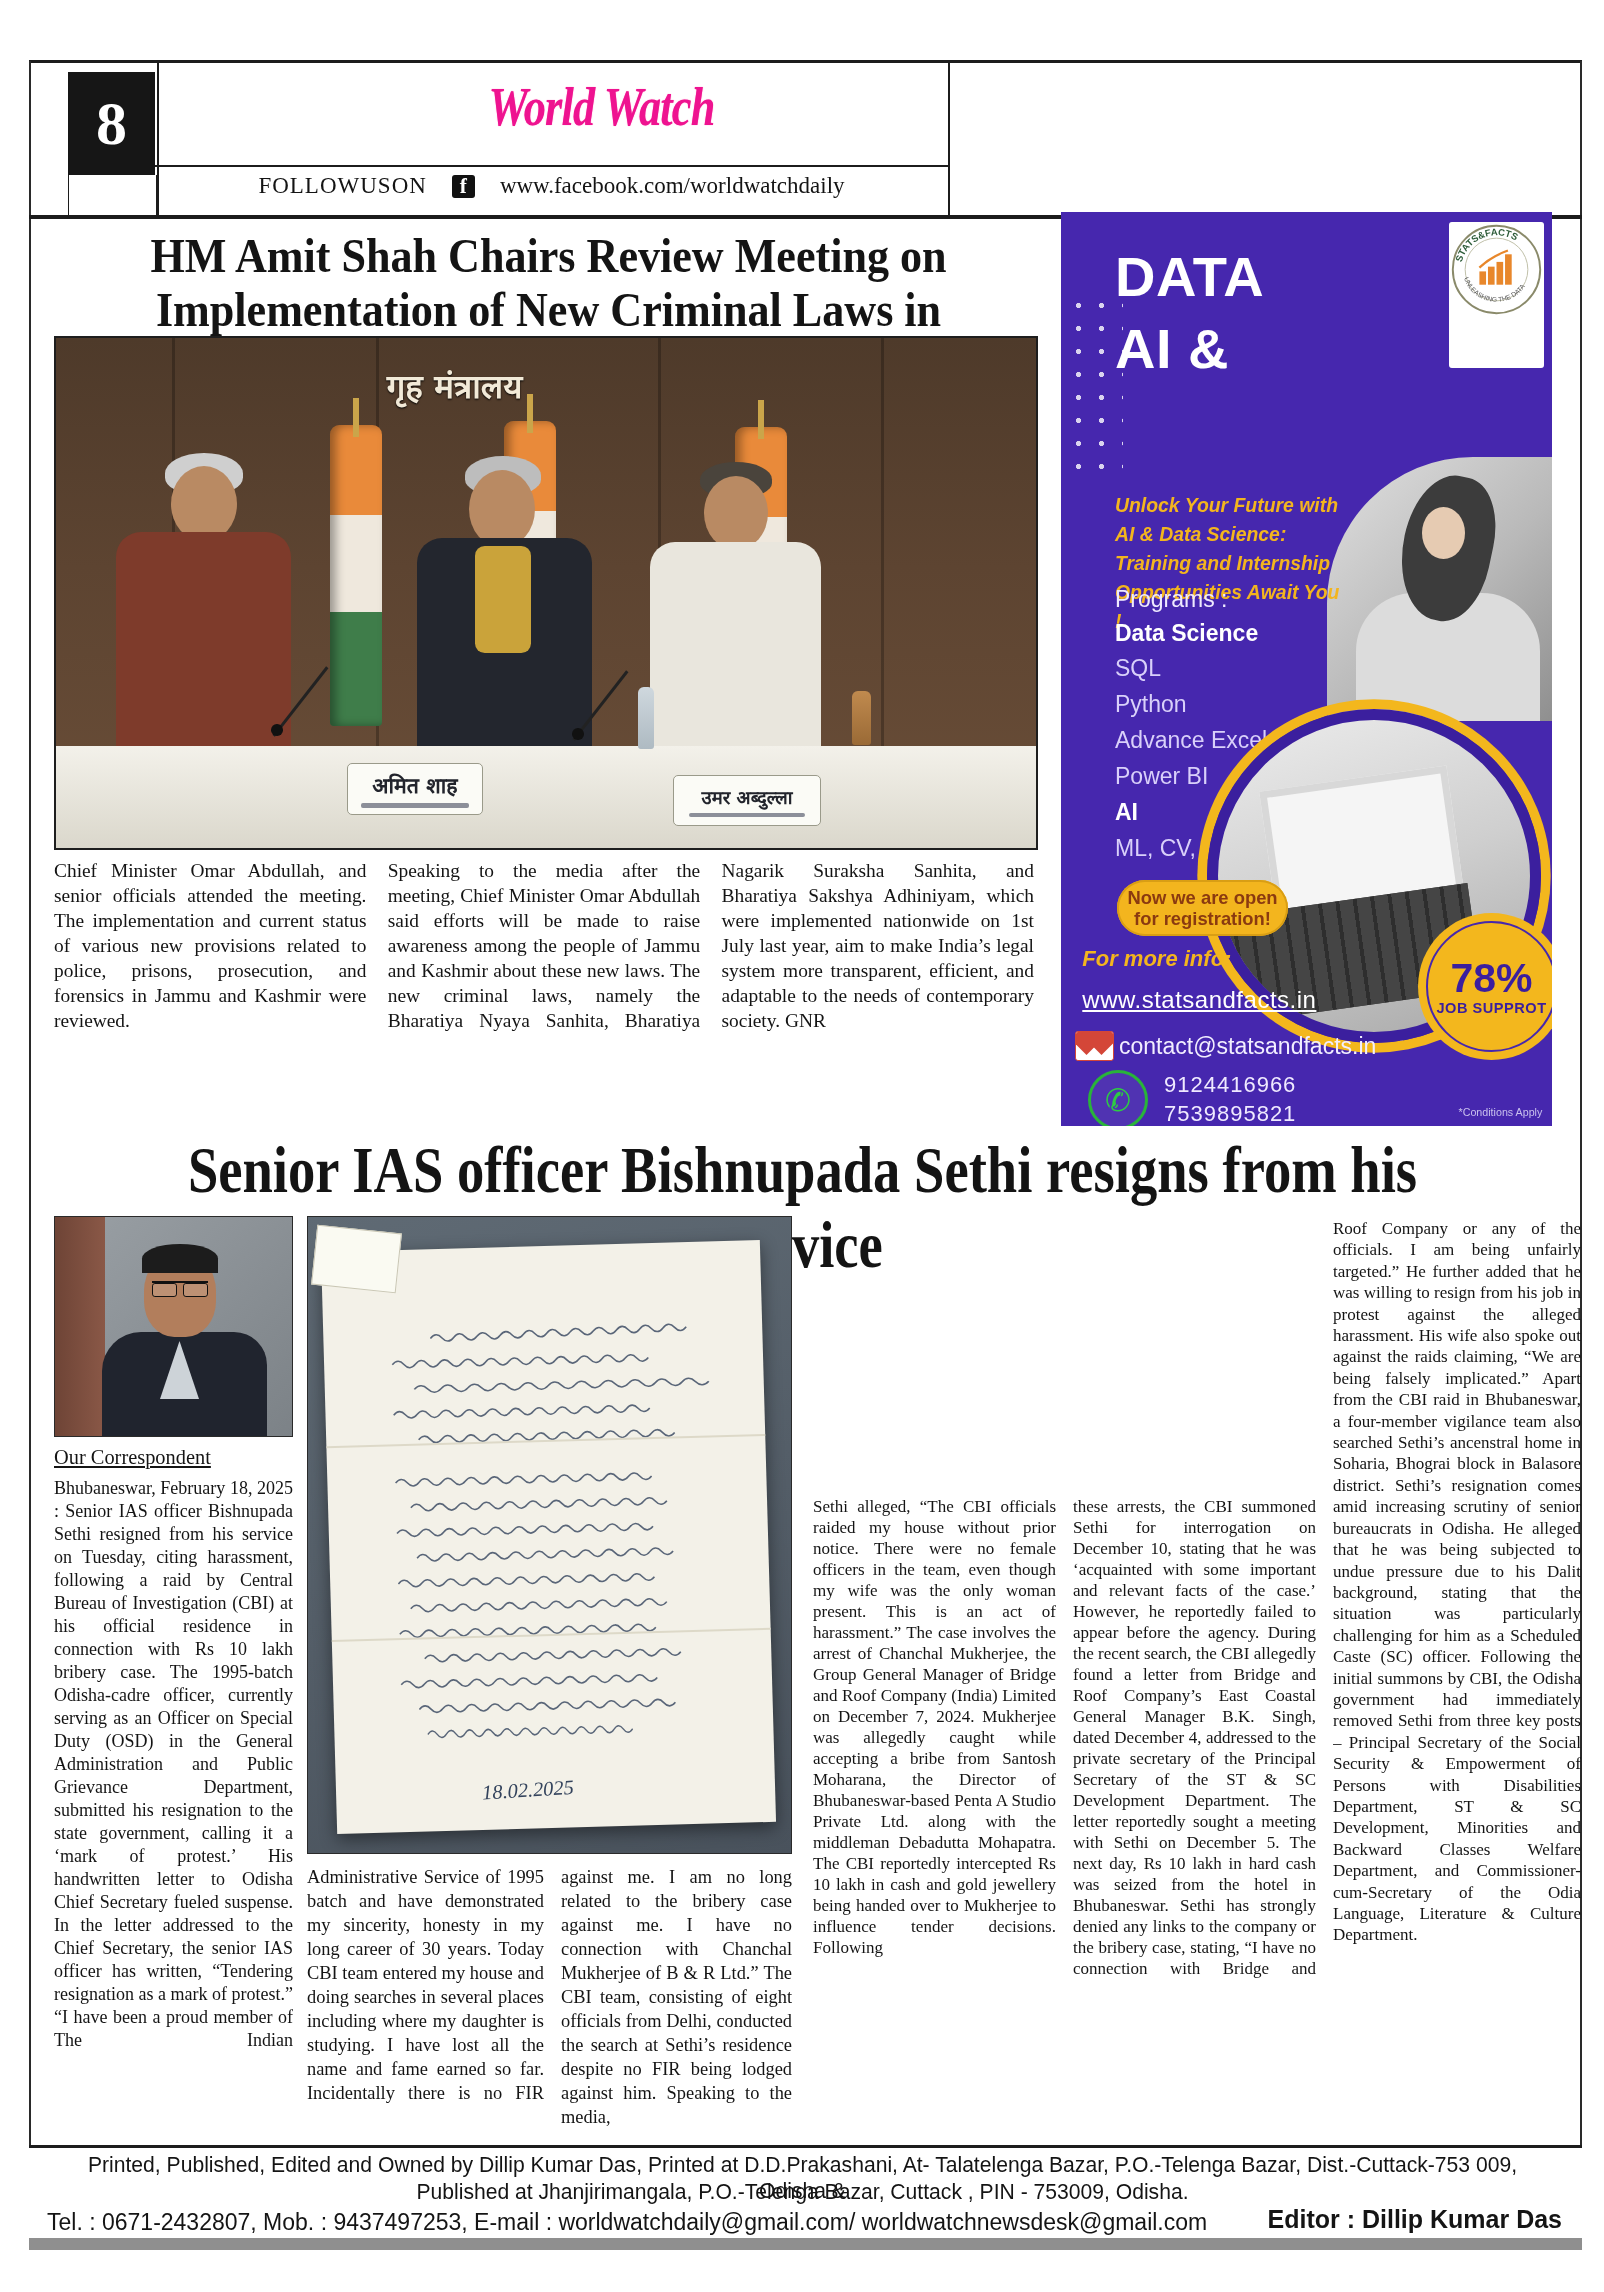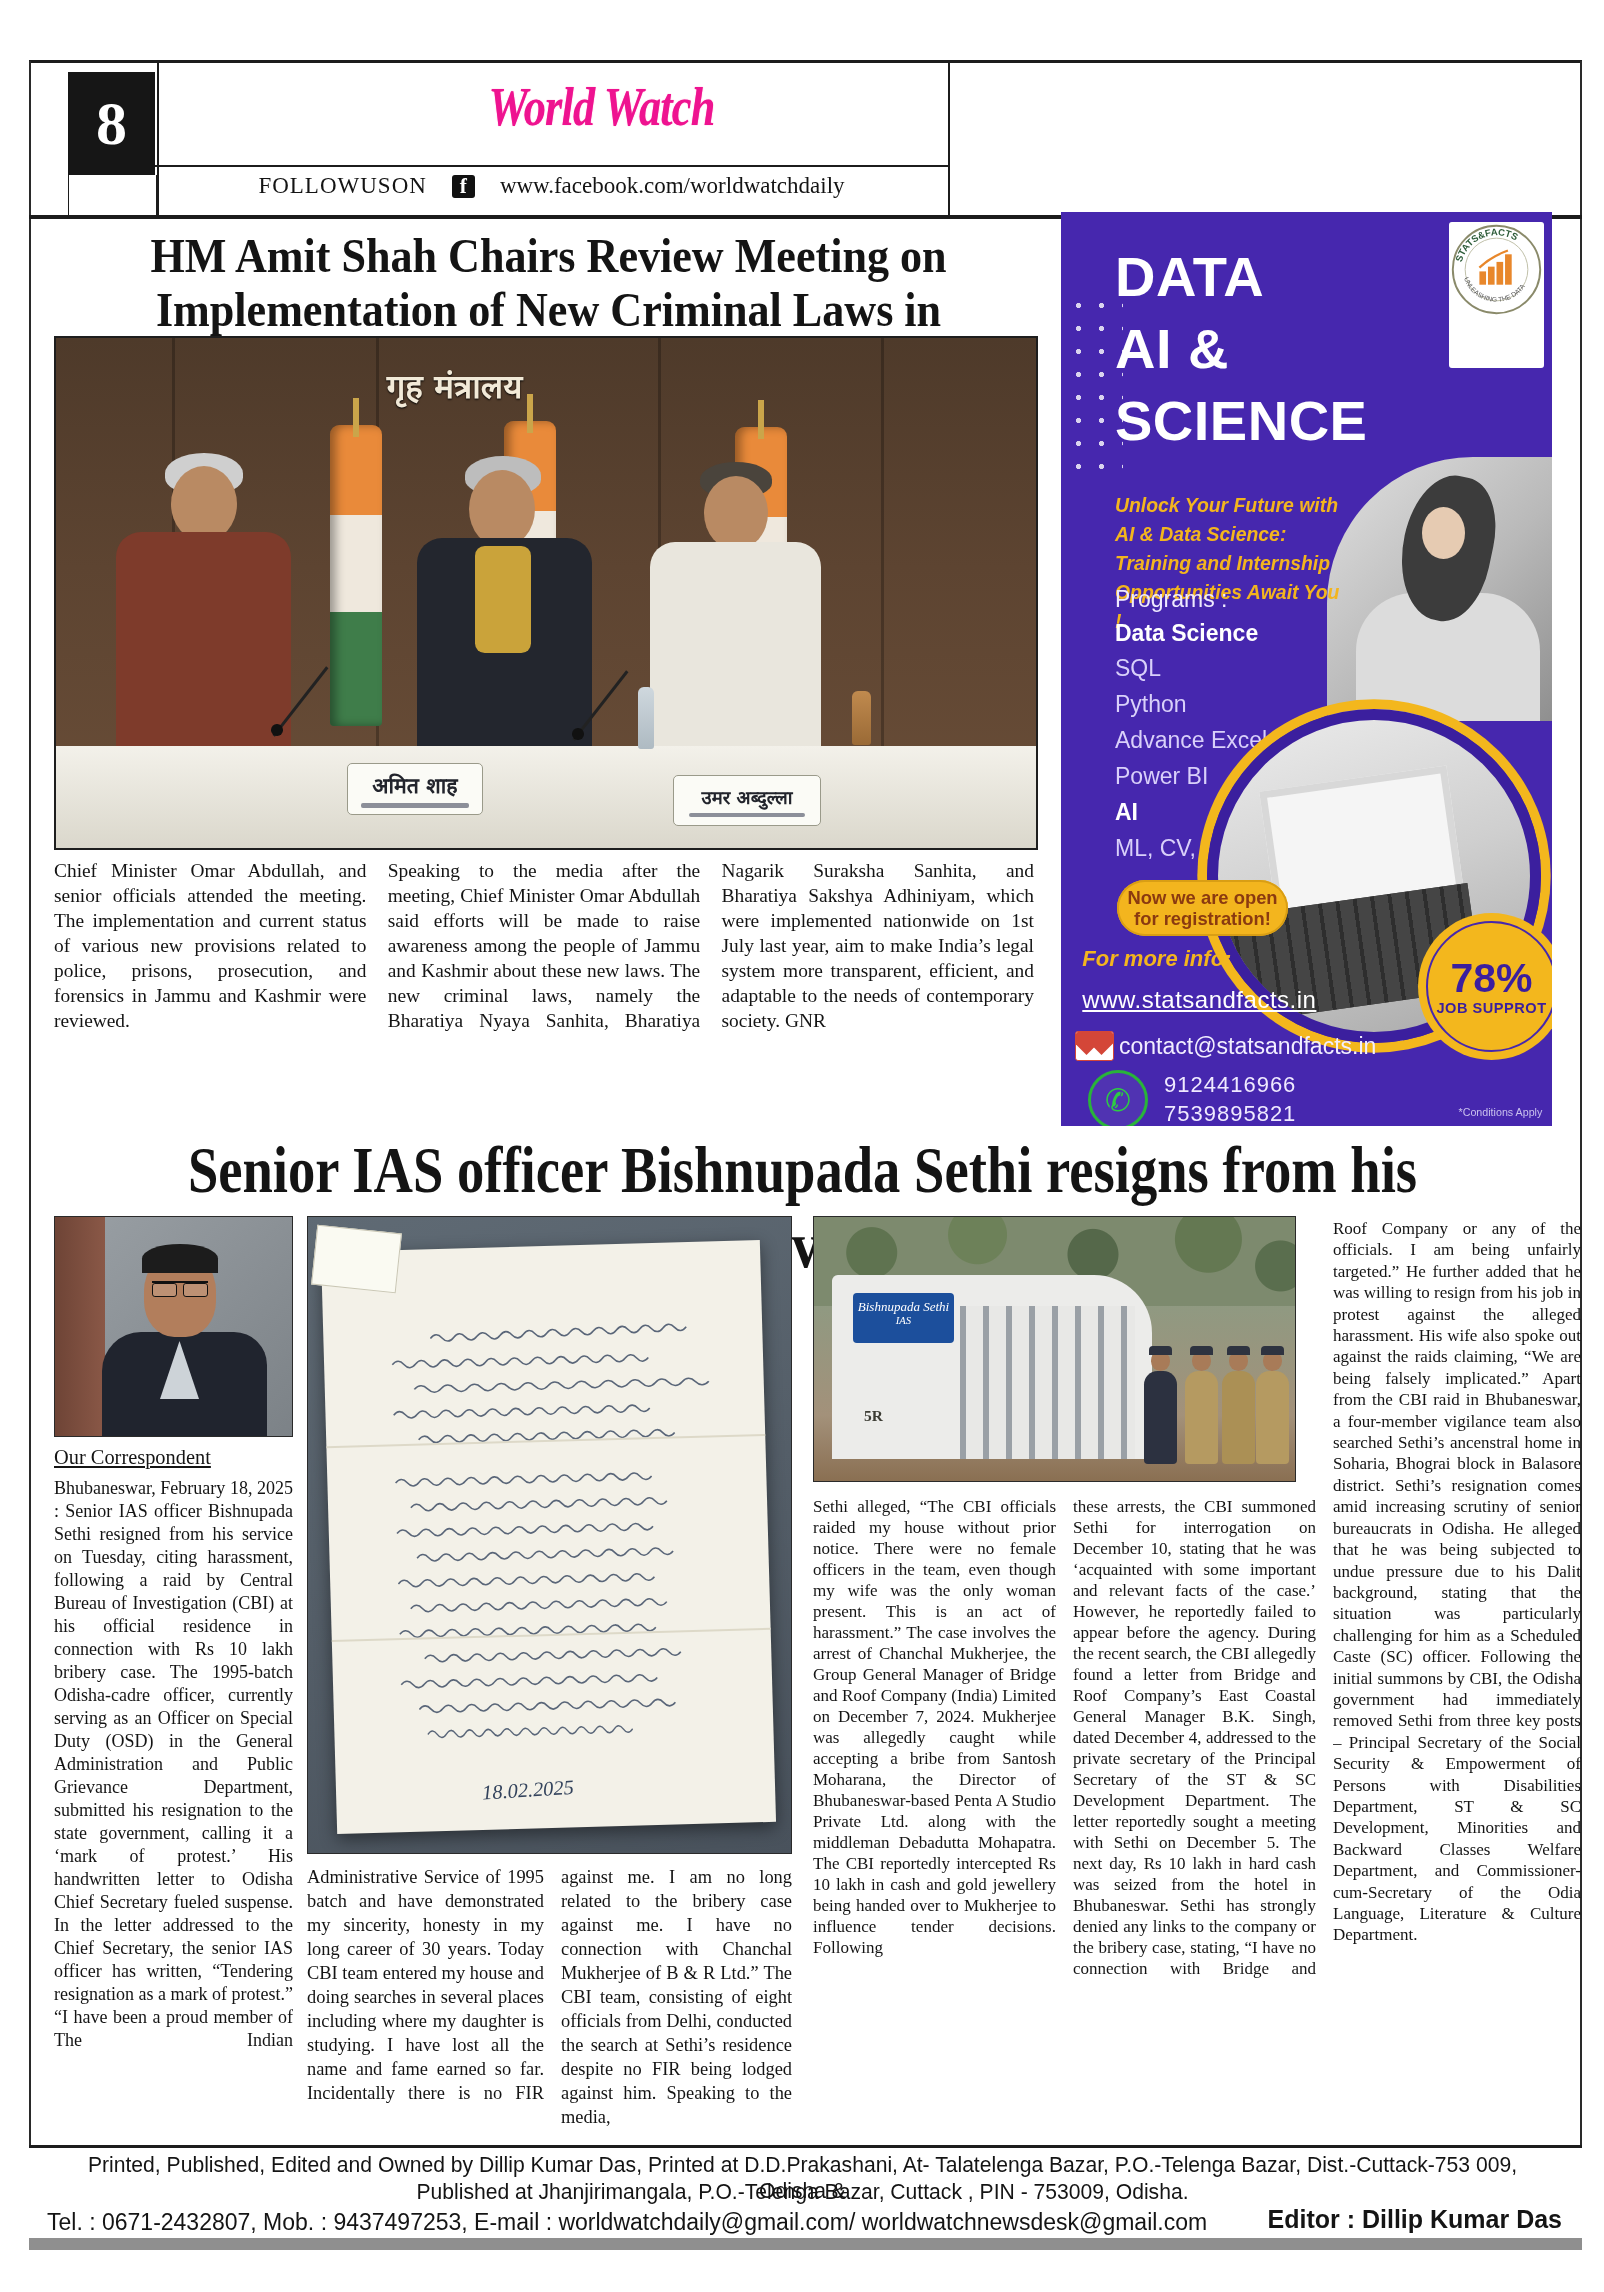--- a/index.html
+++ b/index.html
@@ -268,21 +268,20 @@
           <rect x="50" y="42" width="7" height="24"></rect>
           <rect x="59" y="34" width="7" height="32"></rect>
         </g>
         <path d="M32,48 Q45,36 62,30" stroke="#e8872b" stroke-width="2.5" fill="none"></path>
       </svg>
     </div>
 
     <div class="ad-title">
       <div>DATA</div>
       <div>AI &amp;</div>
-      <div>SCIENCE</div>
     </div>
 
     <div class="girl-photo">
       <div class="girl-body"></div>
       <div class="girl-hair"></div>
       <div class="girl-face"></div>
     </div>
 
     <div class="ad-sub">Unlock Your Future with AI &amp; Data Science:  Training and Internship Opportunities Await You !</div>
 
@@ -361,34 +360,20 @@
         <use href="#hw" x="70" y="448"></use>
         <use href="#hw" x="88" y="474"></use>
         <use href="#hw" x="120" y="500" transform="scale(.8 1)"></use>
         <use href="#hw" x="250" y="528" transform="scale(.45 1.4)"></use>
       </svg>
       <div class="letter-date">18.02.2025</div>
     </div>
     <div class="envelope"></div>
   </div>
 
-  <div class="photo-frame gate">
-    <div class="foliage"></div>
-    <div class="gate-wall"></div>
-    <div class="gate-bars"></div>
-    <div class="gate-sign">
-      <div class="nm">Bishnupada Sethi</div>
-      <div class="ti">IAS</div>
-    </div>
-    <div class="pillar-tag">5R</div>
-    <div class="cop" style="left:330px;background:#2c3140;"></div>
-    <div class="cop" style="left:371px;background:#b59a61;"></div>
-    <div class="cop" style="left:408px;background:#ab9055;"></div>
-    <div class="cop" style="left:442px;background:#b59a61;"></div>
-  </div>
 
   <div class="bodycol c1">Bhubaneswar, February 18, 2025 :  Senior IAS officer Bishnupada Sethi resigned from his service on Tuesday, citing harassment, following a raid by Central Bureau of Investigation (CBI) at his official residence in connection with Rs 10 lakh bribery case. The 1995-batch Odisha-cadre officer, currently serving as an Officer on Special Duty (OSD) in the General Administration and Public Grievance Department, submitted his resignation to the state government, calling it a ‘mark of protest.’ His handwritten letter to Odisha Chief Secretary fueled suspense. In the letter addressed to the Chief Secretary, the senior IAS officer has written, “Tendering resignation as a mark of protest.” “I have been a proud member of The Indian</div>
   <div class="bodycol c2">Administrative Service of 1995 batch and have demonstrated my sincerity, honesty in my long career of 30 years. Today CBI team entered my house and doing searches in several places including where my daughter is studying. I have lost all the name and fame earned so far. Incidentally there is no FIR</div>
   <div class="bodycol c3">against me. I am no long related to the bribery case against me. I have no connection with Chanchal Mukherjee of B &amp; R Ltd.” The CBI team, consisting of eight officials from Delhi, conducted the search at Sethi’s residence despite no FIR being lodged against him. Speaking to the media,</div>
   <div class="bodycol c4">Sethi alleged, “The CBI officials raided my house without prior notice. There were no female officers in the team, even though my wife was the only woman present. This is an act of harassment.” The case involves the arrest of Chanchal Mukherjee, the Group General Manager of Bridge and Roof Company (India) Limited on December 7, 2024. Mukherjee was allegedly caught while accepting a bribe from Santosh Moharana, the Director of Bhubaneswar-based Penta A Studio Private Ltd. along with the middleman Debadutta Mohapatra. The CBI reportedly intercepted Rs 10 lakh in cash and gold jewellery being handed over to Mukherjee to influence tender decisions. Following</div>
   <div class="bodycol c5">these arrests, the CBI summoned Sethi for interrogation on December 10, stating that he was ‘acquainted with some important and relevant facts of the case.’ However, he reportedly failed to appear before the agency. During the recent search, the CBI allegedly found a letter from Bridge and Roof Company’s East Coastal General Manager B.K. Singh, dated December 4, addressed to the private secretary of the Principal Secretary of the ST &amp; SC Development Department. The letter reportedly sought a meeting with Sethi on December 5. The next day, Rs 10 lakh in hard cash was seized from the hotel in Bhubaneswar. Sethi has strongly denied any links to the company or the bribery case, stating, “I have no connection with Bridge and</div>
   <div class="bodycol c6 endcol">Roof Company or any of the officials. I am being unfairly targeted.” He further added that he was willing to resign from his job in protest against the alleged harassment. His wife also spoke out against the raids claiming, “We are being falsely implicated.” Apart from the CBI raid in Bhubaneswar, a four-member vigilance team also searched Sethi’s ancenstral home in Soharia, Bhograi block in Balasore district. Sethi’s resignation comes amid increasing scrutiny of senior bureaucrats in Odisha. He alleged that he was being subjected to undue pressure due to his Dalit background, stating that the situation was particularly challenging for him as a Scheduled Caste (SC) officer. Following the initial summons by CBI, the Odisha government had immediately removed Sethi from three key posts – Principal Secretary of the Social Security &amp; Empowerment of Persons with Disabilities Department, ST &amp; SC Development, Minorities and Backward Classes Welfare Department, and Commissioner-cum-Secretary of the Odia Language, Literature &amp; Culture Department.</div>
 
   <div class="foot-rule"></div>
   <div class="foot1">Printed, Published, Edited and Owned by Dillip Kumar Das, Printed at D.D.Prakashani, At- Talatelenga Bazar, P.O.-Telenga Bazar, Dist.-Cuttack-753 009, Odisha &amp;</div>

